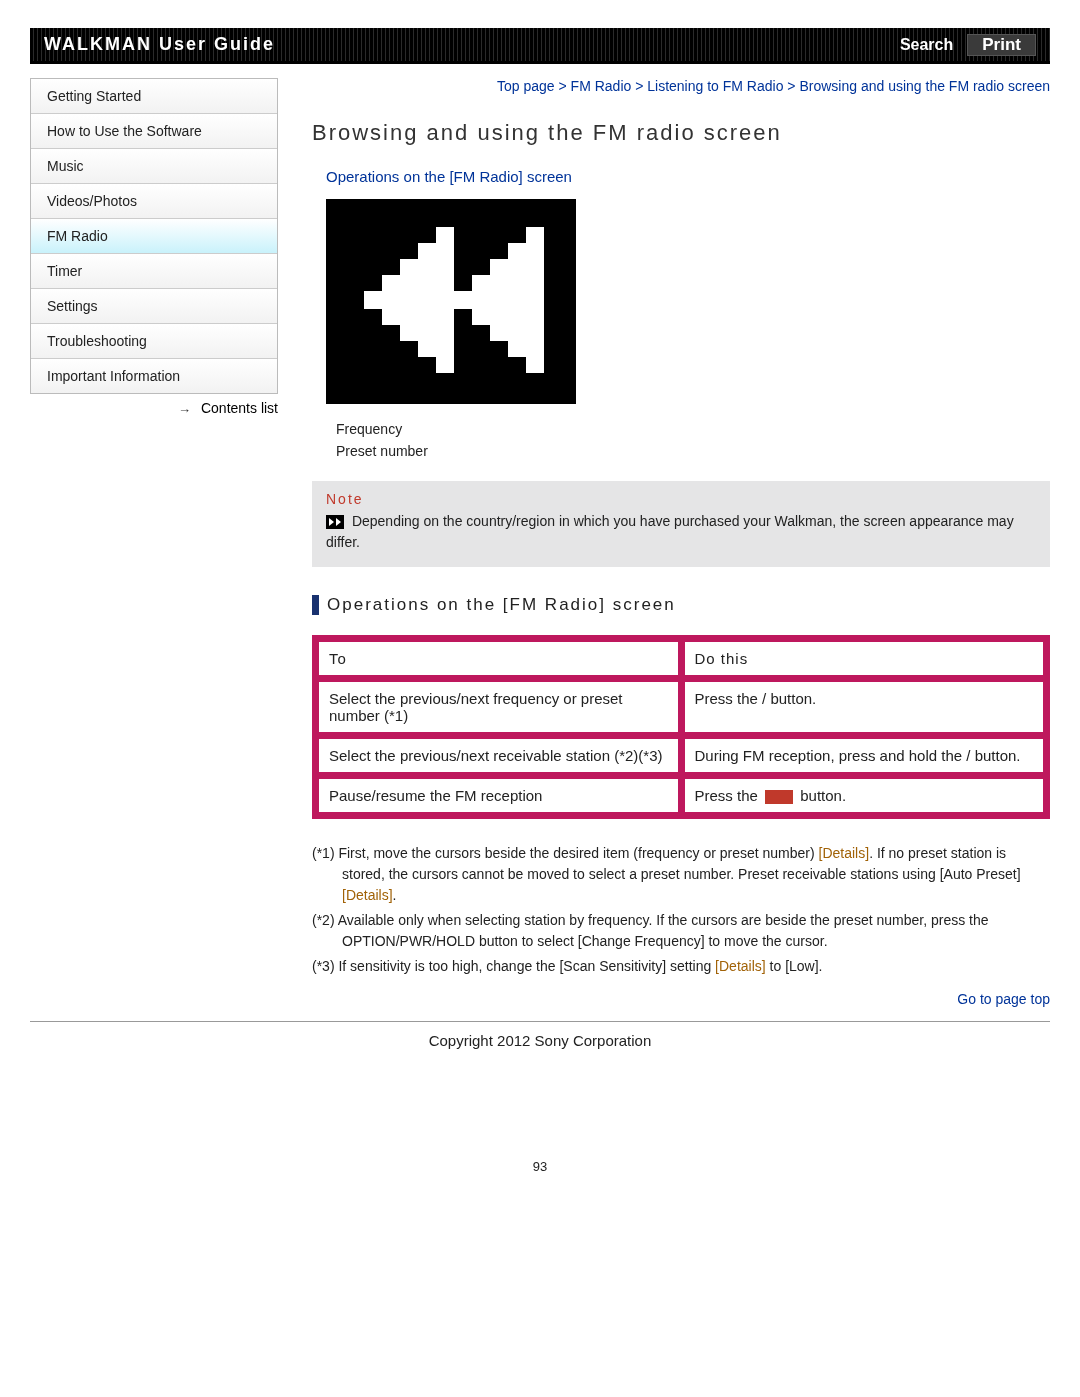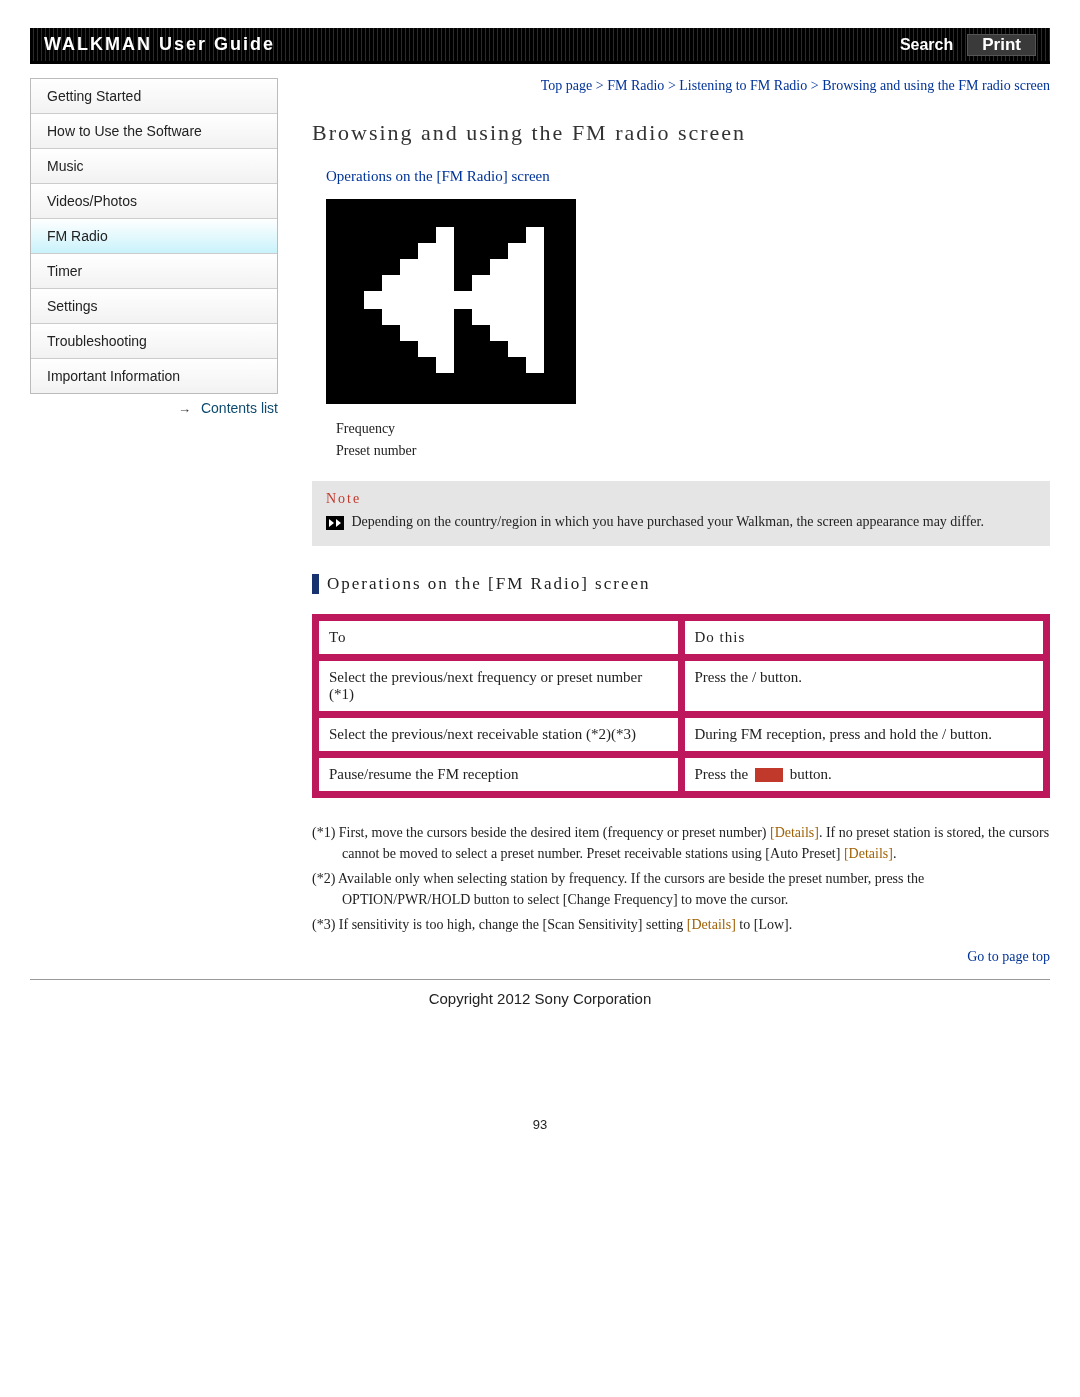--- a/index.html
+++ b/index.html
@@ -41,21 +41,21 @@
     font-size: 17px;
     cursor: pointer;
     border: 1px solid #555;
   }
   
   .page-wrap {
     display: flex;
     margin-top: 14px;
   }
   .sidebar { width: 248px; flex: 0 0 248px; }
-  .main { flex: 1; padding-left: 34px; font-family: Liberation Serif, serif; }
+  .main { flex: 1; padding-left: 34px; }
   
   .nav {
     border: 1px solid #bbb;
     background: #fff;
   }
   .nav-item {
     padding: 9px 10px 9px 16px;
     border-bottom: 1px solid #ccc;
     font-size: 14px;
     background: linear-gradient(#ffffff, #f2f2f2);
@@ -65,21 +65,21 @@
   .nav-item:last-child { border-bottom: none; }
   .nav-item.active {
     background: linear-gradient(#ffffff, #c9f2fb);
   }
   .contents-list-row {
     text-align: right;
     margin-top: 6px;
     font-size: 14px;
   }
   .contents-list-row .arrow { color:#333; font-size:13px; margin-right:6px; }
-  .contents-link { color:#0c4a6e; text-decoration:none; cursor:pointer; }
+  .contents-link { color:#000000; text-decoration:none; cursor:pointer; }
   
   .breadcrumb {
     text-align: right;
     color: #003399;
     font-size: 14px;
     margin-bottom: 26px;
   }
   .breadcrumb span { cursor:pointer; }
   
   .page-title {

